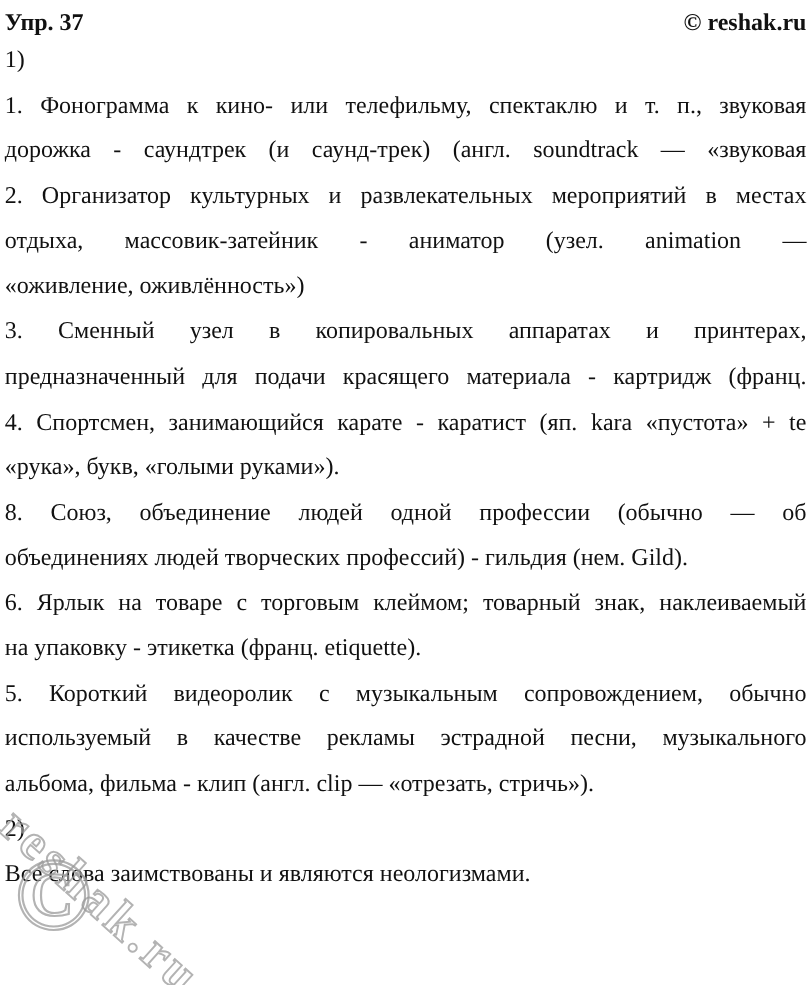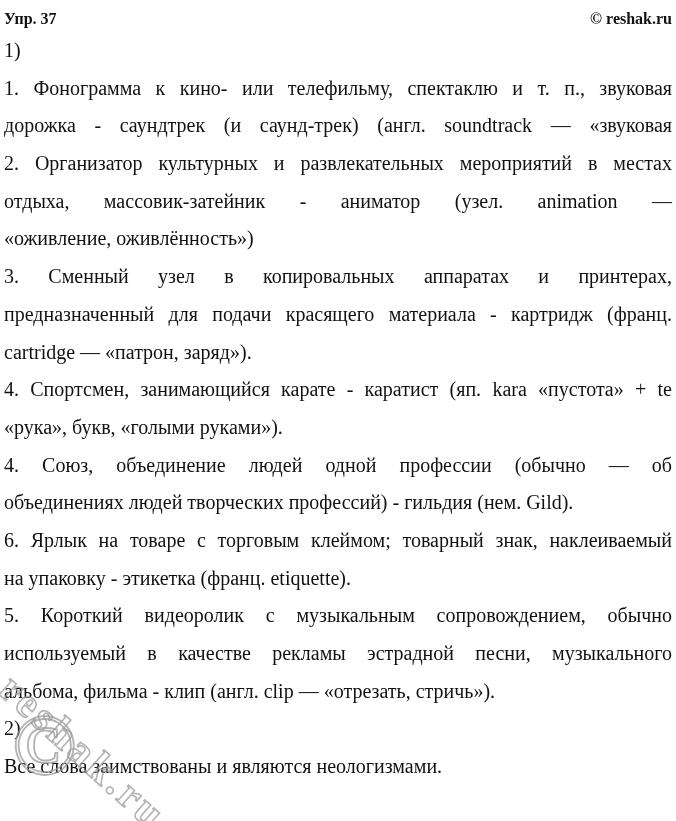--- a/index.html
+++ b/index.html
@@ -8,21 +8,21 @@
     background: #ffffff;
     overflow: hidden;
     font-family: "Liberation Serif", "DejaVu Serif", serif;
     color: #111111;
     position: relative;
   }
   .page { padding: 6px 4px 0 4px; position: relative; }
   .header-row {
     display: flex; justify-content: space-between; align-items: baseline;
     height: 26px; line-height: 26px;
-    font-size: 16px;
+    font-size: 20px;
   }
   .exercise { font-weight: bold; }
   .copyright { font-weight: bold; }
   .content { margin-top: 0; }
   .line {
     font-size: 20px;
     line-height: 37.7px;
     height: 37.7px;
     white-space: nowrap;
     overflow: visible;
@@ -67,24 +67,23 @@
 
   <div class="content">
     <div class="line l">1)</div>
     <div class="line j">1. Фонограмма к кино- или телефильму, спектаклю и т. п., звуковая</div>
     <div class="line j">дорожка - саундтрек (и саунд-трек) (англ. soundtrack — «звуковая</div>
     <div class="line j">2. Организатор культурных и развлекательных мероприятий в местах</div>
     <div class="line j">отдыха, массовик-затейник - аниматор (узел. animation —</div>
     <div class="line l">«оживление, оживлённость»)</div>
     <div class="line j">3. Сменный узел в копировальных аппаратах и принтерах,</div>
     <div class="line j">предназначенный для подачи красящего материала - картридж (франц.</div>
-    <div class="line l">cartridge — «патрон, заряд»).</div>
     <div class="line j">4. Спортсмен, занимающийся карате - каратист (яп. kara «пустота» + te</div>
     <div class="line l">«рука», букв, «голыми руками»).</div>
-    <div class="line j">4. Союз, объединение людей одной профессии (обычно — об</div>
+    <div class="line j">8. Союз, объединение людей одной профессии (обычно — об</div>
     <div class="line l">объединениях людей творческих профессий) - гильдия (нем. Gild).</div>
     <div class="line j">6. Ярлык на товаре с торговым клеймом; товарный знак, наклеиваемый</div>
     <div class="line l">на упаковку - этикетка (франц. etiquette).</div>
     <div class="line j">5. Короткий видеоролик с музыкальным сопровождением, обычно</div>
     <div class="line j">используемый в качестве рекламы эстрадной песни, музыкального</div>
     <div class="line l">альбома, фильма - клип (англ. clip — «отрезать, стричь»).</div>
     <div class="line l">2)</div>
     <div class="line l">Все слова заимствованы и являются неологизмами.</div>
   </div>
 </div>

